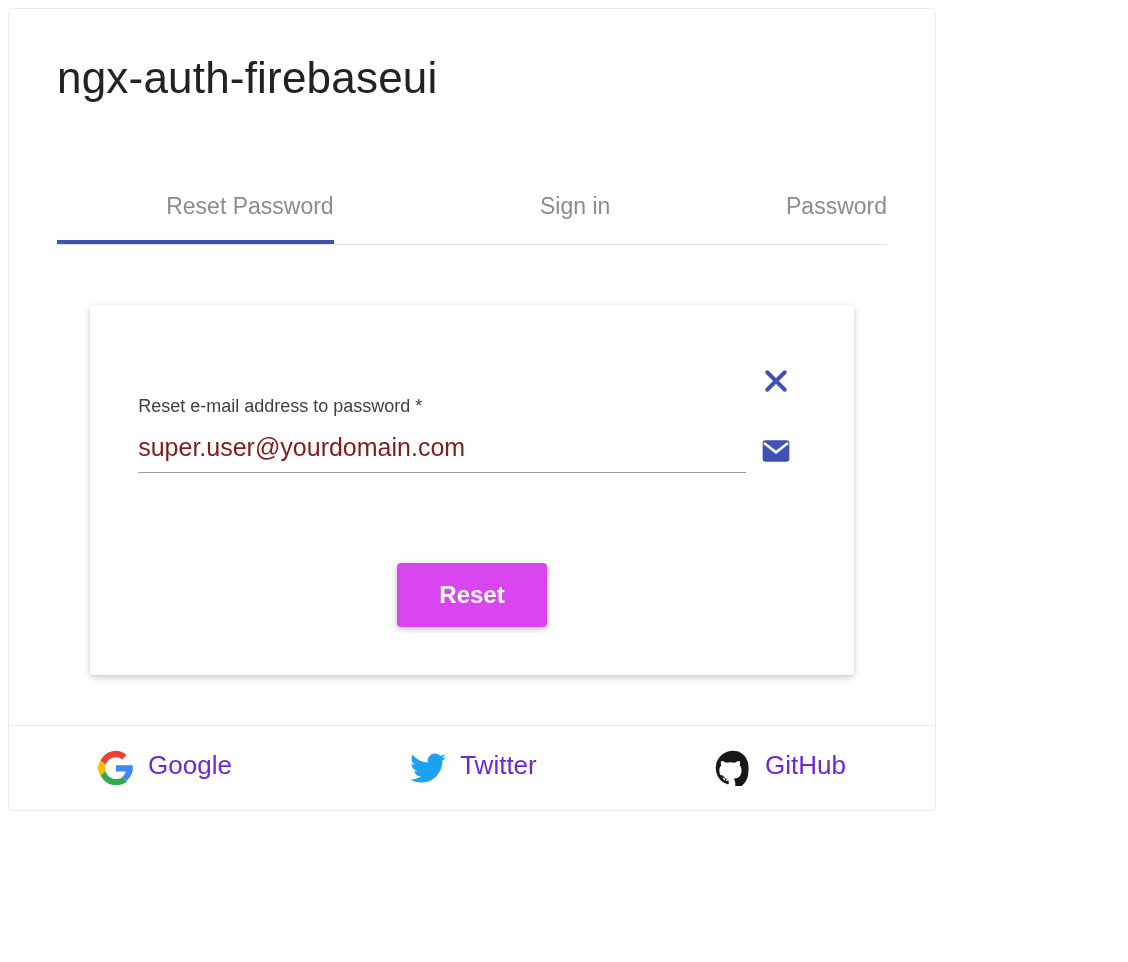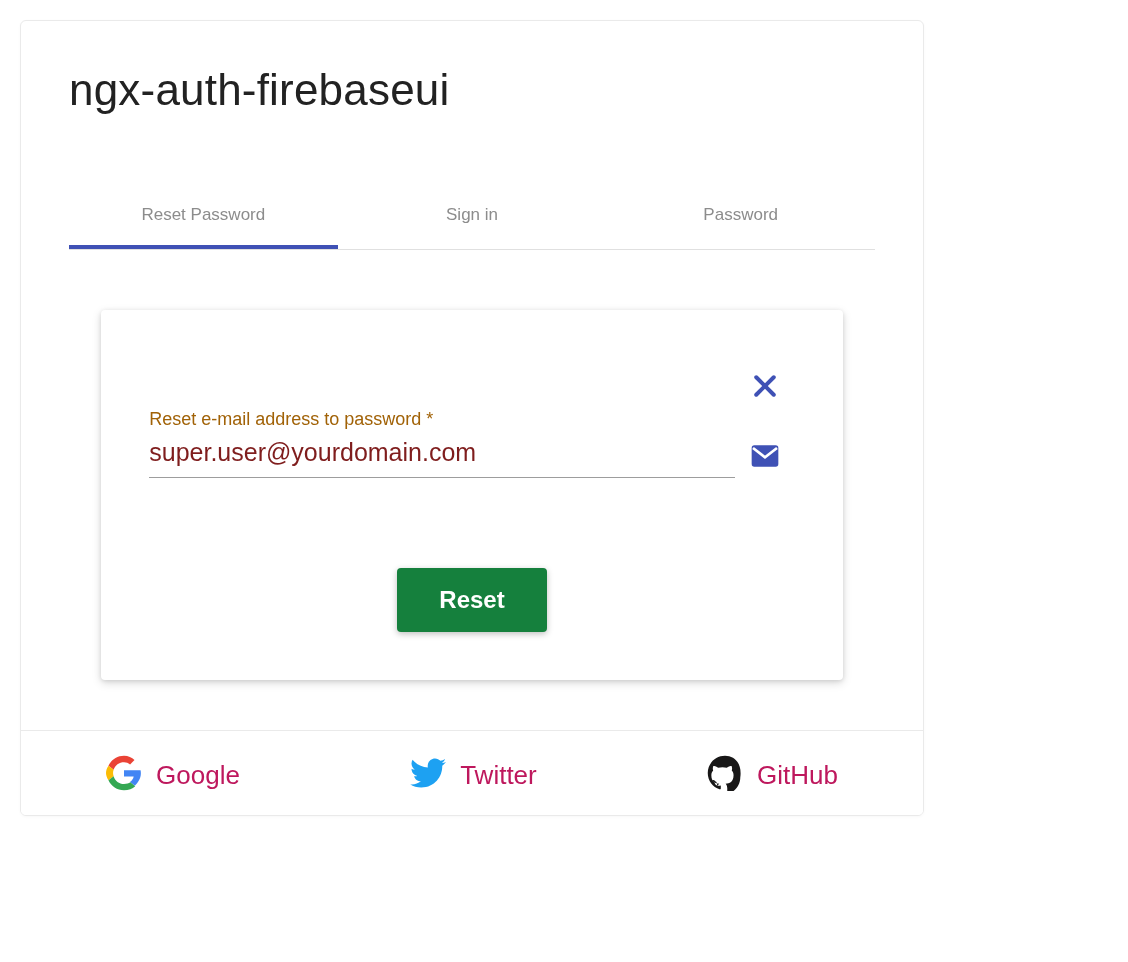--- a/index.html
+++ b/index.html
@@ -5,21 +5,21 @@
   * { box-sizing: border-box; }
   html, body {
     margin: 0;
     padding: 0;
     font-family: "Helvetica Neue", Helvetica, Arial, sans-serif;
     background: #fff;
     color: #222;
   }
   .page {
     width: 944px;
-    padding: 20px;
+    padding: 8px;
   }
   .card {
     border: 1px solid #eaeaea;
     border-radius: 6px;
     overflow: hidden;
     box-shadow: 0 1px 3px rgba(0,0,0,0.03);
   }
   .card-inner {
     padding: 44px 48px 10px 48px;
   }
@@ -29,22 +29,22 @@
     margin: 0 0 70px 0;
     letter-spacing: 0.2px;
   }
   .tabs {
     display: flex;
     border-bottom: 1px solid #e0e0e0;
     margin-bottom: 60px;
   }
   .tab {
     flex: 1;
-    text-align: center;
-    font-size: 17px;
+    text-align: right;
+    font-size: 23px;
     color: #8c8c8c;
     padding: 20px 0;
     cursor: pointer;
   }
   .tab.active {
     color: #8c8c8c;
     border-bottom: 4px solid #3f51b5;
     font-weight: 500;
   }
   .inner-card {
@@ -59,23 +59,23 @@
   .field-row {
     display: flex;
     align-items: flex-end;
   }
   .field {
     flex: 1;
     position: relative;
   }
   .field-label {
     font-size: 18px;
-    color: #a16207;
+    color: #404040;
     display: block;
-    margin-bottom: 4px;
+    margin-bottom: 12px;
   }
   .field input {
     width: 100%;
     border: none;
     border-bottom: 1px solid #9d9d9d;
     font-size: 25px;
     padding: 4px 0 10px 0;
     outline: none;
     background: transparent;
     color: #7f1d1d;
@@ -95,43 +95,43 @@
     display: flex;
     align-items: center;
     justify-content: center;
     color: #3f51b5;
   }
   .actions {
     text-align: center;
     margin-top: 90px;
   }
   .reset-btn {
-    background: #15803d;
+    background: #d946ef;
     color: #fff;
     border: none;
     font-size: 24px;
     font-weight: 600;
     padding: 18px 42px;
     border-radius: 4px;
     cursor: pointer;
     box-shadow: 0 2px 6px rgba(0,0,0,0.25);
   }
   .providers {
     display: flex;
     border-top: 1px solid #eaeaea;
     padding: 24px 0;
     justify-content: space-around;
     background: #fff;
   }
   .provider {
     display: flex;
-    align-items: flex-end;
+    align-items: flex-start;
     gap: 14px;
     font-size: 26px;
-    color: #be185d;
+    color: #6d28d9;
     cursor: pointer;
     font-weight: 500;
   }
   .provider .picon {
     width: 36px;
     height: 36px;
     display: flex;
     align-items: center;
     justify-content: center;
   }

